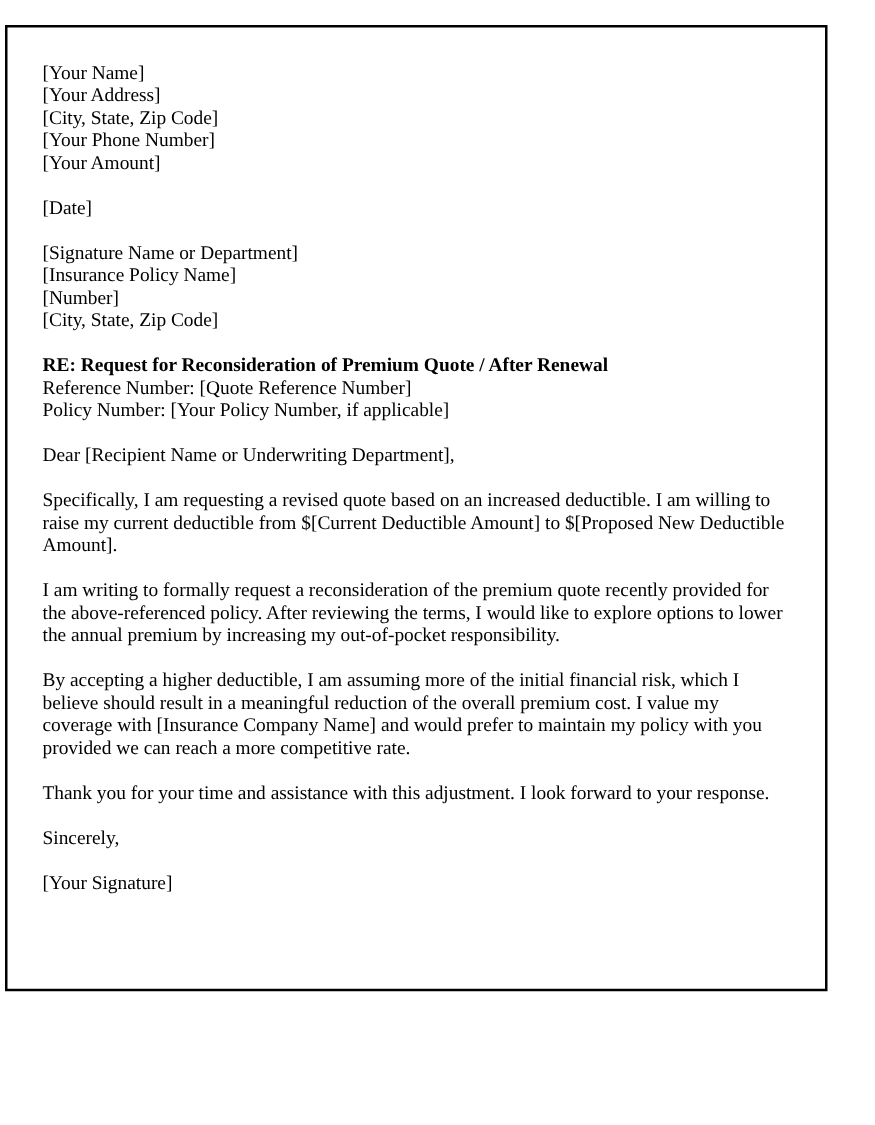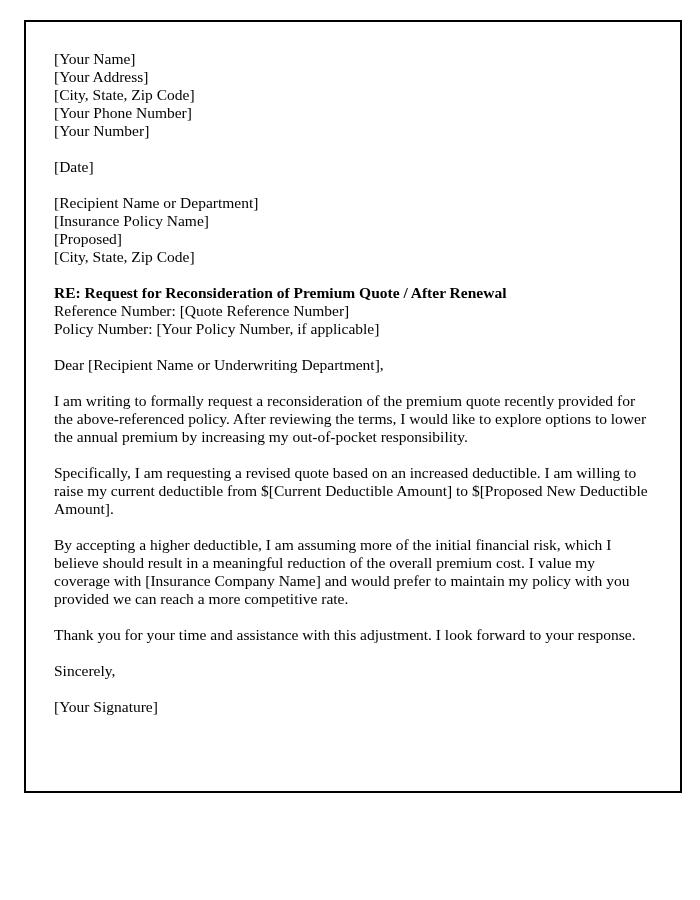--- a/index.html
+++ b/index.html
@@ -12,21 +12,21 @@
   .page {
     position: relative;
     width: 700px;
     height: 900px;
     background: #ffffff;
     font-family: "Liberation Serif", "DejaVu Serif", serif;
     color: #000000;
   }
   .letter-frame {
     position: absolute;
-    left: 24px;
+    left: 4px;
     top: 20px;
     width: 658px;
     height: 773px;
     border: 2px solid #000000;
     box-sizing: border-box;
     padding: 28px 28px 0 28px;
     overflow: hidden;
     background: #ffffff;
   }
   .line {
@@ -50,44 +50,44 @@
 <body>
 
 <div class="page">
   <div class="letter-frame">
 
     <div class="block">
       <div class="line">[Your Name]</div>
       <div class="line">[Your Address]</div>
       <div class="line">[City, State, Zip Code]</div>
       <div class="line">[Your Phone Number]</div>
-      <div class="line">[Your Number]</div>
+      <div class="line">[Your Amount]</div>
     </div>
 
     <div class="block">
       <div class="line">[Date]</div>
     </div>
 
     <div class="block">
-      <div class="line">[Recipient Name or Department]</div>
+      <div class="line">[Signature Name or Department]</div>
       <div class="line">[Insurance Policy Name]</div>
-      <div class="line">[Proposed]</div>
+      <div class="line">[Number]</div>
       <div class="line">[City, State, Zip Code]</div>
     </div>
 
     <div class="block">
       <div class="line subject">RE: Request for Reconsideration of Premium Quote / After Renewal</div>
       <div class="line">Reference Number: [Quote Reference Number]</div>
       <div class="line">Policy Number: [Your Policy Number, if applicable]</div>
     </div>
 
     <p class="para">Dear [Recipient Name or Underwriting Department],</p>
 
+    <p class="para">Specifically, I am requesting a revised quote based on an increased deductible. I am willing to raise my current deductible from $[Current Deductible Amount] to $[Proposed New Deductible Amount].</p>
     <p class="para">I am writing to formally request a reconsideration of the premium quote recently provided for the above-referenced policy. After reviewing the terms, I would like to explore options to lower the annual premium by increasing my out-of-pocket responsibility.</p>
-    <p class="para">Specifically, I am requesting a revised quote based on an increased deductible. I am willing to raise my current deductible from $[Current Deductible Amount] to $[Proposed New Deductible Amount].</p>
     <p class="para">By accepting a higher deductible, I am assuming more of the initial financial risk, which I believe should result in a meaningful reduction of the overall premium cost. I value my coverage with [Insurance Company Name] and would prefer to maintain my policy with you provided we can reach a more competitive rate.</p>
     <p class="para">Thank you for your time and assistance with this adjustment. I look forward to your response.</p>
 
     <p class="para">Sincerely,</p>
 
     <p class="para">[Your Signature]</p>
 
   </div>
 </div>
 

